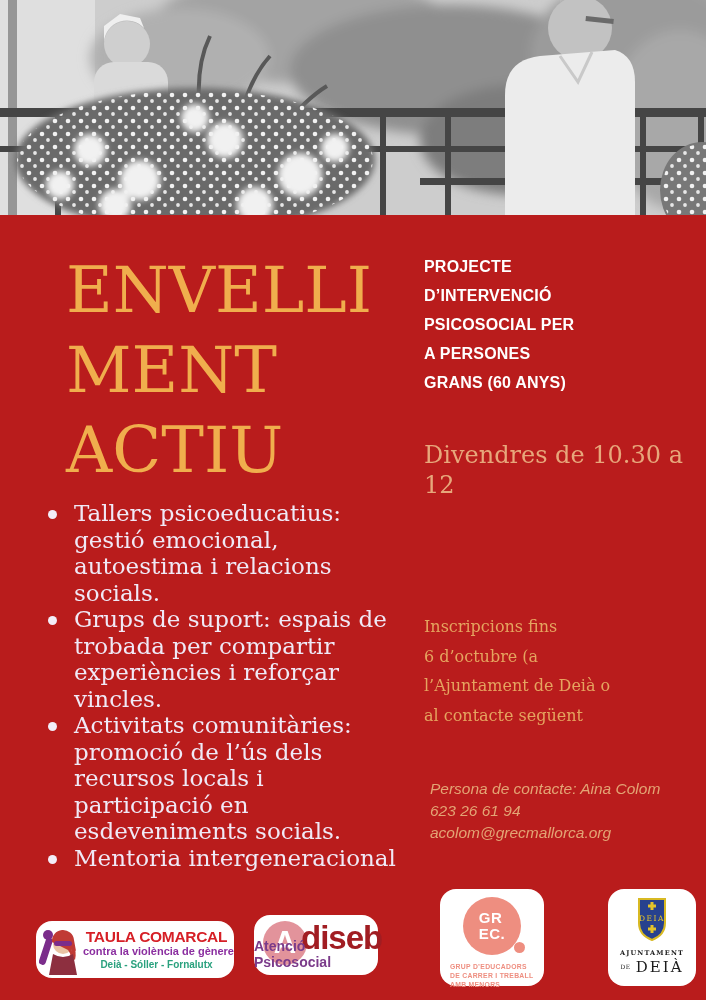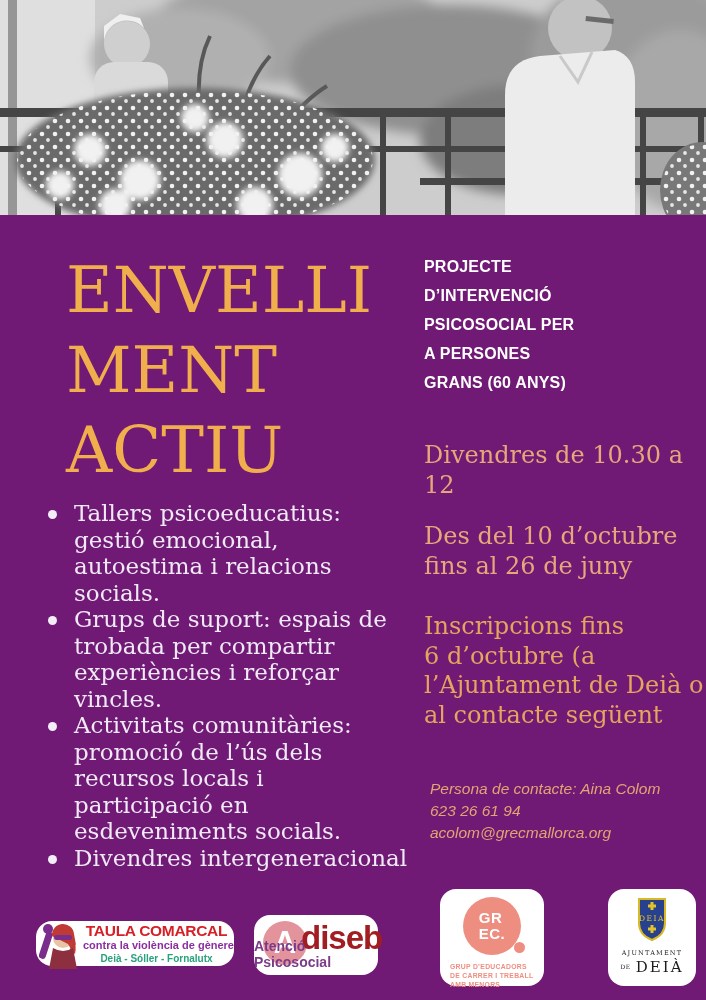--- a/index.html
+++ b/index.html
@@ -1,18 +1,18 @@
 <!DOCTYPE html>
 <html><head>
 <meta charset="utf-8">
 <style>
   html,body{margin:0;padding:0;}
   .poster{
     position:relative;width:706px;height:1000px;overflow:hidden;
-    background:#701a75;font-family:"Liberation Sans",sans-serif;
+    background:#b91c1c;font-family:"Liberation Sans",sans-serif;
   }
   
   .photo{position:absolute;left:0;top:0;width:706px;height:215px;background:#cdcdcd;}
   .photo svg{display:block;}
   
   .title{
     position:absolute;left:66px;top:250px;width:340px;
     font-family:"DejaVu Serif",serif;font-size:64px;line-height:80px;
     color:#f0ae4d;font-weight:400;letter-spacing:0;
   }
@@ -34,30 +34,30 @@
   }
   .schedule,.dates{
     position:absolute;left:424px;width:270px;
     font-family:"DejaVu Serif",serif;font-size:24px;line-height:30px;
     color:#e7a77b;white-space:pre-line;
   }
   .schedule{top:440px;}
   .dates{top:521px;}
   .registration{
     position:absolute;left:424px;top:612px;width:280px;
-    font-family:"DejaVu Serif",serif;font-size:24px;line-height:29.5px;
+    font-family:"DejaVu Serif",serif;font-size:16px;line-height:29.5px;
     color:#e5a45f;white-space:pre-line;
   }
   .contact{
     position:absolute;left:430px;top:778px;width:270px;
     font-style:italic;font-size:15.5px;line-height:22px;color:#e3a474;
   }
   
   .logo{position:absolute;background:#ffffff;border-radius:16px;}
-  .logo-taula{left:36px;top:921px;width:198px;height:45px;display:flex;align-items:center;}
+  .logo-taula{left:36px;top:921px;width:198px;height:57px;display:flex;align-items:center;}
   .taula-figure{flex:0 0 auto;margin-left:3px;}
   .taula-text{flex:1;text-align:center;line-height:1;}
   .taula-title{font-size:15.5px;font-weight:700;color:#d61f26;letter-spacing:-.3px;white-space:nowrap;}
   .taula-subtitle{font-size:11px;font-weight:700;color:#8b2fa0;margin-top:2px;white-space:nowrap;text-align:right;}
   .taula-towns{font-size:10px;font-weight:700;color:#2aa17e;margin-top:3px;white-space:nowrap;}
   .logo-adiseb{left:254px;top:915px;width:124px;height:60px;}
   .adiseb-circle{
     position:absolute;left:9px;top:6px;width:44px;height:44px;border-radius:50%;
     background:#e2939b;color:#ffffff;font-weight:700;font-size:31px;
     display:flex;align-items:center;justify-content:center;
@@ -75,21 +75,21 @@
     display:flex;align-items:center;justify-content:center;
     white-space:pre-line;letter-spacing:.5px;
   }
   .grec-dot{position:absolute;left:74px;top:53px;width:11px;height:11px;border-radius:50%;background:#ee8e80;}
   .grec-subtitle{
     position:absolute;left:10px;top:73px;font-size:6.8px;line-height:9px;font-weight:700;
     color:#ee8e80;letter-spacing:.3px;white-space:pre-line;
   }
   .logo-deia{left:608px;top:889px;width:88px;height:97px;text-align:center;}
   .deia-shield{margin-top:8px;}
-  .deia-org1{font-size:6.5px;letter-spacing:1.2px;color:#1c1c1c;margin-top:2px;font-family:"DejaVu Serif",serif;}
+  .deia-org1{font-size:6.5px;letter-spacing:1.2px;color:#1c1c1c;margin-top:2px;font-family:"DejaVu Serif",serif;font-weight:bold;}
   .deia-org-line2{margin-top:0;color:#1c1c1c;font-family:"DejaVu Serif",serif;}
   .deia-org2{font-size:6px;letter-spacing:.5px;vertical-align:3px;}
   .deia-org3{font-size:15px;letter-spacing:2px;}
 </style>
 </head>
 <body>
 
 <div class="poster">
 
   <div class="photo">
@@ -189,33 +189,31 @@
     <li>
       <span class="bullet-dot"></span>
       <span class="bullet-text">Activitats comunitàries:
 promoció de l’ús dels
 recursos locals i
 participació en
 esdeveniments socials.</span>
     </li>
     <li>
       <span class="bullet-dot"></span>
-      <span class="bullet-text">Divendres intergeneracional</span>
+      <span class="bullet-text">Mentoria intergeneracional</span>
     </li>
   </ul>
 
   <div class="project-heading">PROJECTE
 D’INTERVENCIÓ
 PSICOSOCIAL PER
 A PERSONES
 GRANS (60 ANYS)</div>
   <div class="schedule">Divendres de 10.30 a
 12</div>
-  <div class="dates">Des del 10 d’octubre
-fins al 26 de juny</div>
   <div class="registration">Inscripcions fins
 6 d’octubre (a
 l’Ajuntament de Deià o
 al contacte següent</div>
   <div class="contact">
     <div>Persona de contacte: Aina Colom</div>
     <div>623 26 61 94</div>
     <div>acolom@grecmallorca.org</div>
   </div>
 

